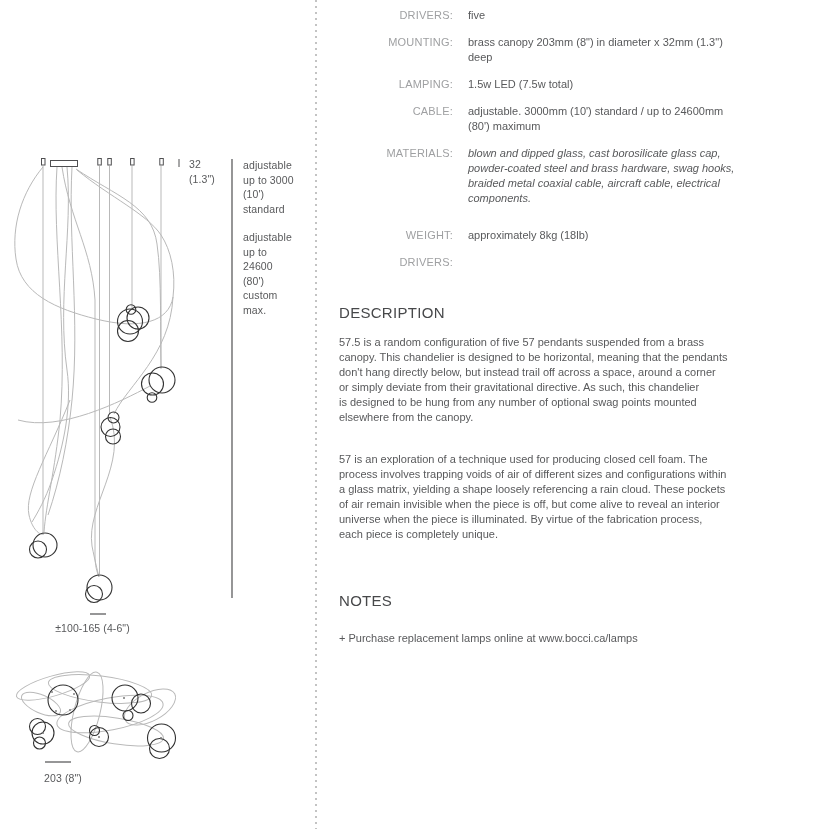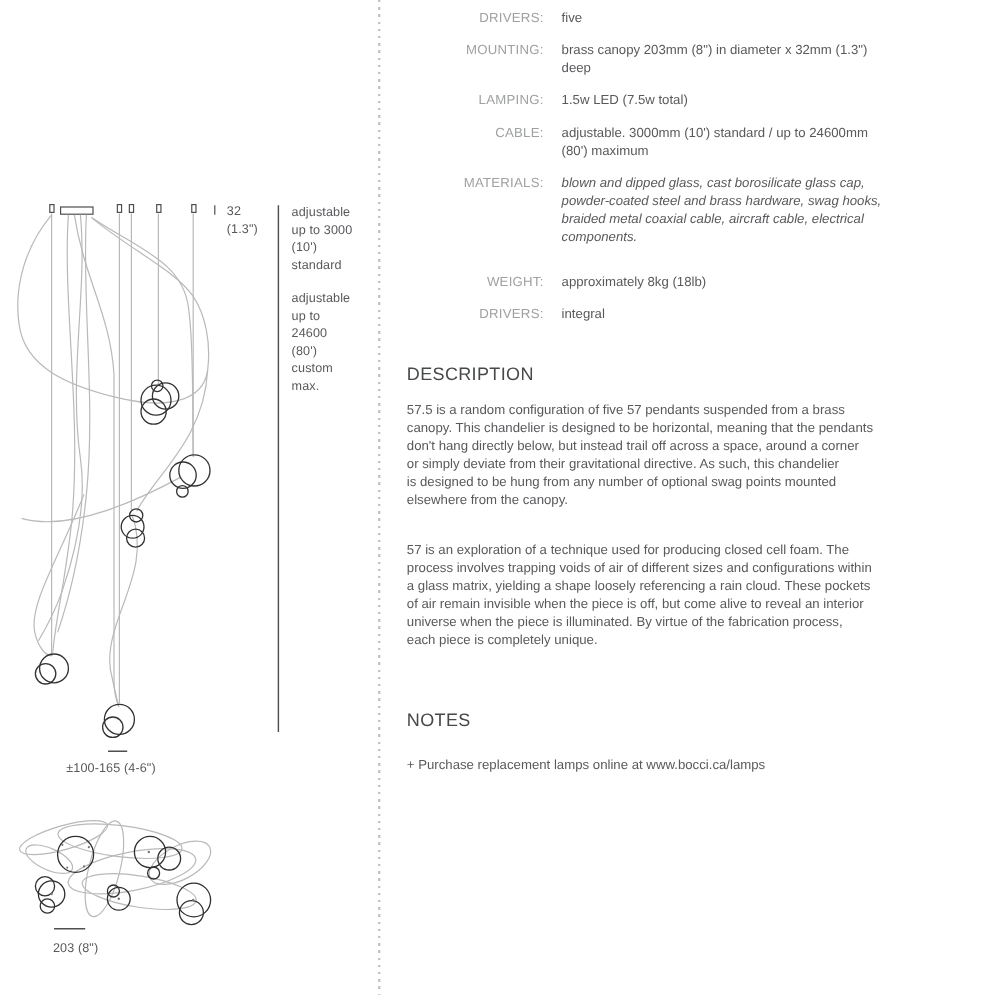--- a/index.html
+++ b/index.html
@@ -13,21 +13,21 @@
     -webkit-font-smoothing: antialiased;
   }
 
   
   .divider {
     position: absolute; left: 315px; top: 0; width: 2px; height: 829px;
     background-image: repeating-linear-gradient(to bottom, #c3c3c3 0 2px, transparent 2px 6px);
   }
 
   
-  .drawing-layer { position: absolute; left: 0; top: 12px; width: 316px; height: 741px; }
+  .drawing-layer { position: absolute; left: 0; top: 0; width: 316px; height: 741px; }
   svg { position: absolute; display: block; }
   .ann {
     position: absolute;
     font-size: 10.5px; line-height: 14.5px;
     color: #58595b; letter-spacing: 0.1px;
     white-space: pre-line;
   }
   .ann.center { text-align: center; }
 
   
@@ -218,21 +218,20 @@
     <div class="spec-label">MATERIALS:</div>
     <div class="spec-value gap-after">blown and dipped glass, cast borosilicate glass cap,
 powder-coated steel and brass hardware, swag hooks,
 braided metal coaxial cable, aircraft cable, electrical
 components.</div>
 
     <div class="spec-label">WEIGHT:</div>
     <div class="spec-value">approximately 8kg (18lb)</div>
 
     <div class="spec-label">DRIVERS:</div>
-    <div class="spec-value">integral</div>
   </div>
 
   <h2 class="section-heading">DESCRIPTION</h2>
   <p class="body-para">57.5 is a random configuration of five 57 pendants suspended from a brass
 canopy. This chandelier is designed to be horizontal, meaning that the pendants
 don't hang directly below, but instead trail off across a space, around a corner
 or simply deviate from their gravitational directive. As such, this chandelier
 is designed to be hung from any number of optional swag points mounted
 elsewhere from the canopy.</p>
   <p class="body-para" style="margin-top:28px;">57 is an exploration of a technique used for producing closed cell foam. The

